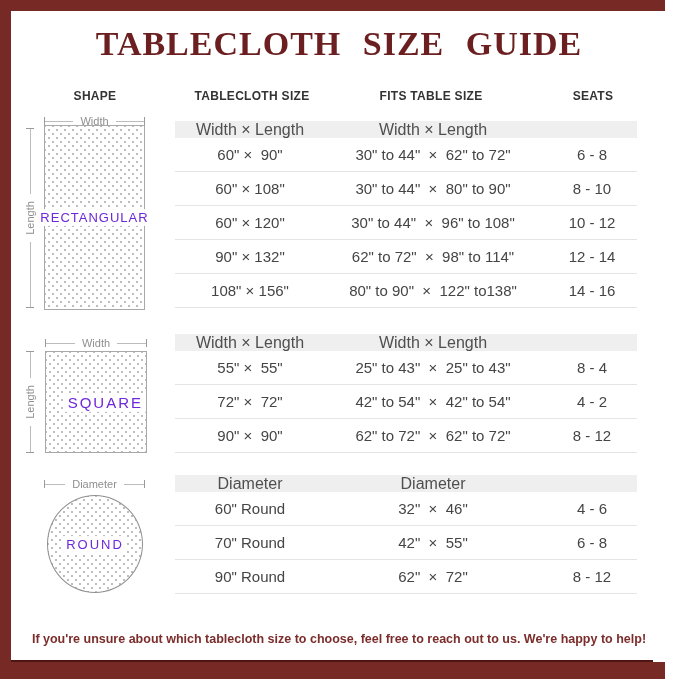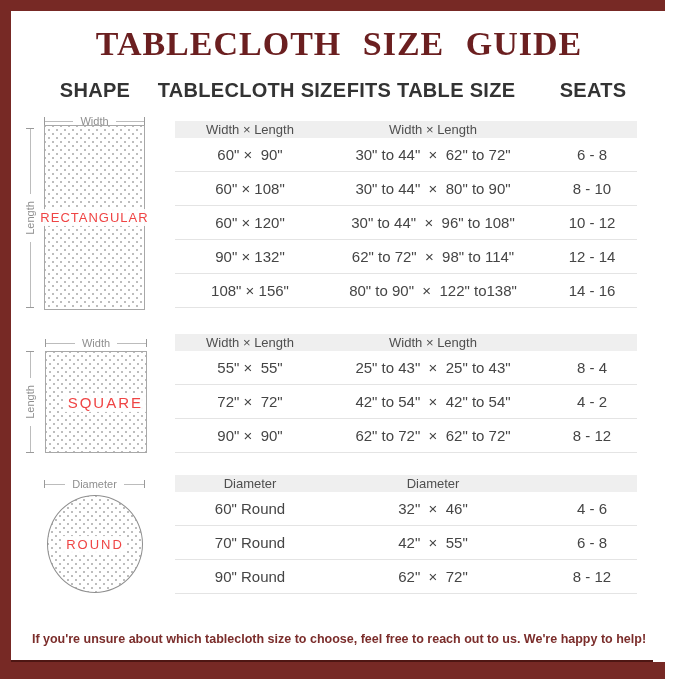--- a/index.html
+++ b/index.html
@@ -17,37 +17,37 @@
     position:absolute; left:11px; right:12px; bottom:17px; height:2px;
     background:#4e1613;
   }
   .title {
     position:absolute; top:14px; left:0; width:100%; text-align:center;
     font-family:"Liberation Serif", serif; font-weight:bold;
     font-size:34px; letter-spacing:1px; word-spacing:12px; color:#6B1F20;
     white-space:nowrap;
   }
   .col-head {
-    position:absolute; top:68px; transform:translateX(-50%);
-    font-size:20px; font-weight:bold; letter-spacing:0.3px; color:#333;
+    position:absolute; top:78px; transform:translateX(-50%);
+    font-size:12px; font-weight:bold; letter-spacing:0.3px; color:#333;
     white-space:nowrap;
   }
   .ch-shape { left:84px; }
   .ch-tcs   { left:241px; }
   .ch-fts   { left:420px; }
   .ch-seats { left:582px; }
 
   
   .section { position:absolute; left:164px; width:462px; }
   .sec-rect   { top:110px; }
   .sec-square { top:323px; }
   .sec-round  { top:464px; }
   .band {
     position:relative; height:17px; background:#efefef;
-    font-size:13px; color:#4f4f4f;
+    font-size:16px; color:#4f4f4f;
   }
   .band span {
     position:absolute; transform:translateX(-50%); line-height:17px;
     white-space:pre;
   }
   .b1 { left:75px; }
   .b2 { left:258px; }
   .row {
     position:relative; height:34px; border-bottom:1px solid #e4e4e4;
     font-size:15px; color:#454545;
@@ -67,21 +67,21 @@
       radial-gradient(circle, #bdbdbd 0.9px, transparent 1.1px),
       radial-gradient(circle, #bdbdbd 0.9px, transparent 1.1px);
     background-size:8px 8px; background-position:0 0, 4px 4px;
     display:flex; align-items:center; justify-content:center;
   }
   .shape-rect   { left:33px;  top:114px; width:101px; height:185px; }
   .shape-square { left:34px;  top:340px; width:102px; height:102px;justify-content:flex-end; }
   .shape-round  { left:36px;  top:484px; width:96px;  height:98px; border-radius:50%; border-color:#8f8f8f; }
   .shape-label {
     background:rgba(255,255,255,0.92); padding:1px 3px;
-    color:#ef4444; font-weight:500; white-space:nowrap;
+    color:#6d28d9; font-weight:500; white-space:nowrap;
   }
   .lbl-rect   { font-size:13px; letter-spacing:1px; }
   .lbl-square { font-size:15px; letter-spacing:2px; }
   .lbl-round  { font-size:13px; letter-spacing:2px; }
 
   .dim { position:absolute; display:flex; align-items:center; height:14px; }
   .dim .tick { width:1px; height:8px; background:#9a9a9a; flex:0 0 auto; }
   .dim .line { flex:1 1 auto; height:1px; background:#bcbcbc; }
   .dim .dlabel {
     flex:0 0 auto; padding:0 7px; font-size:11px; color:#8f8f8f; white-space:nowrap;

